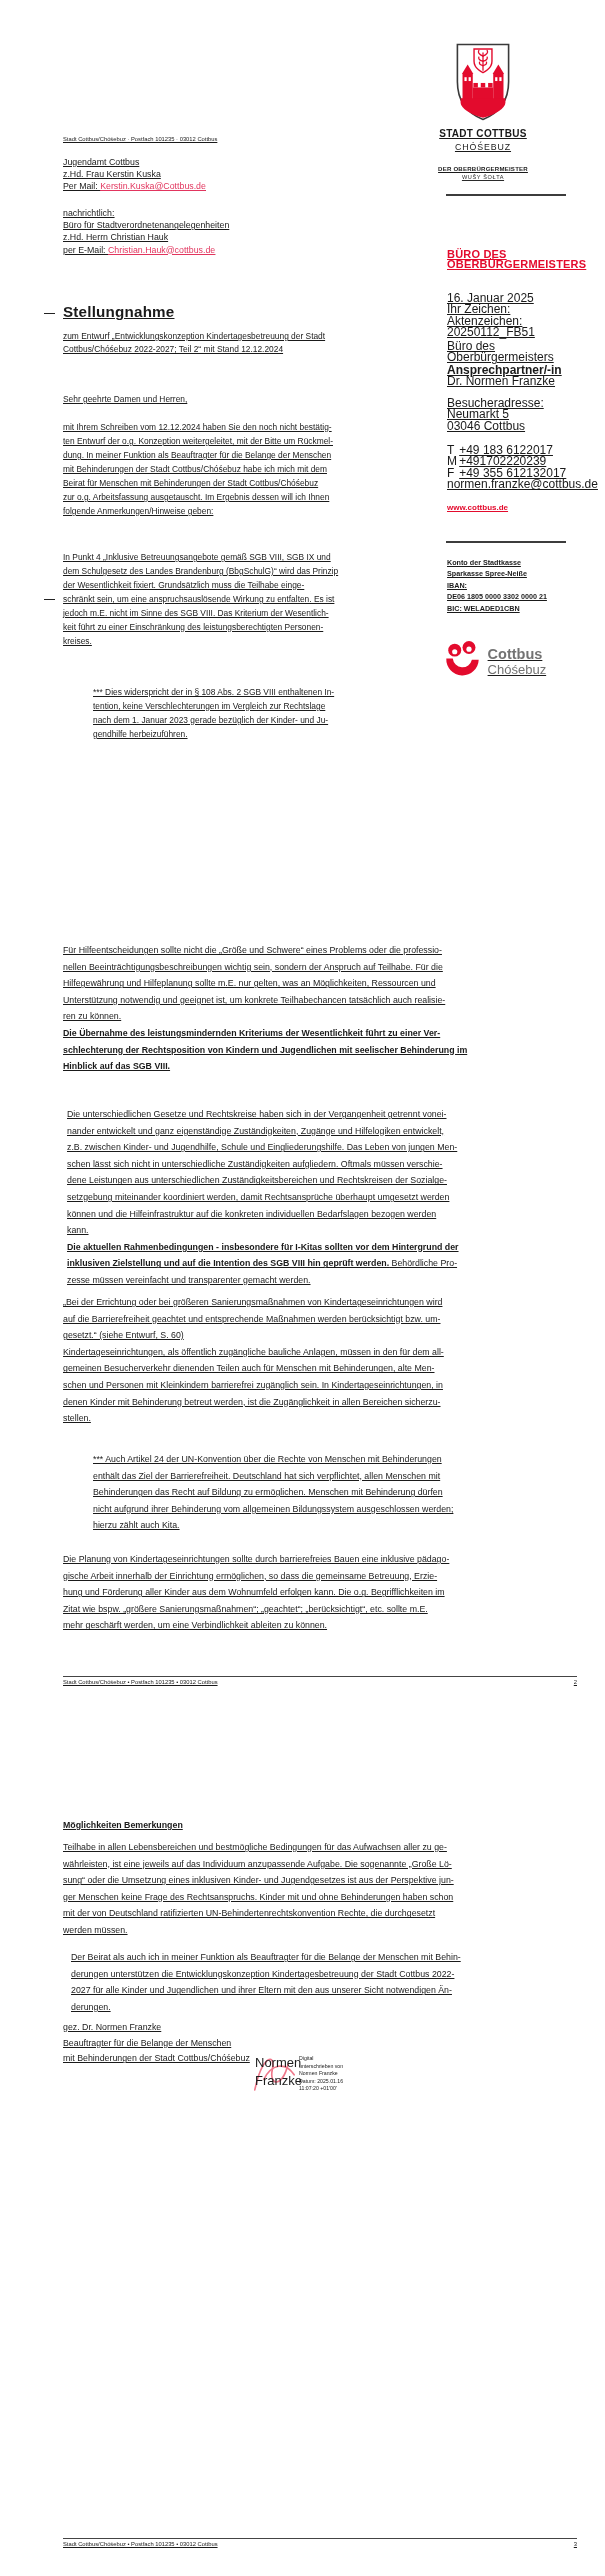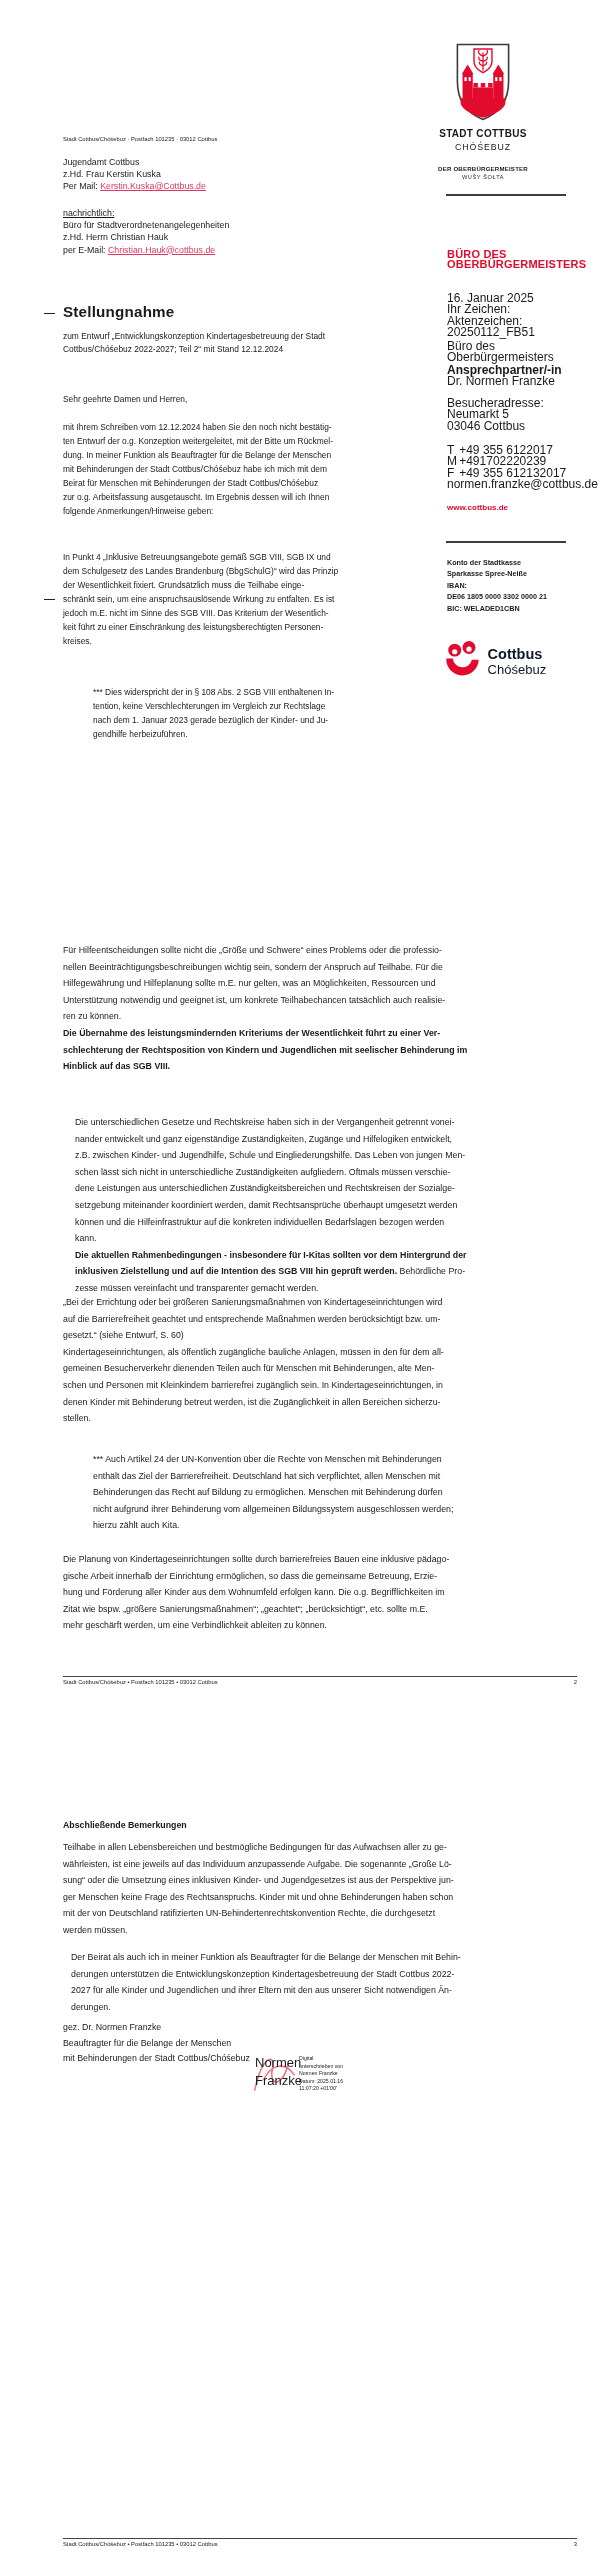--- a/index.html
+++ b/index.html
@@ -1,20 +1,20 @@
 <!DOCTYPE html>
 <html lang="de" style="font-size:12.2px"><head>
 <meta charset="utf-8">
 <style>
   html,body{margin:0;padding:0;background:#ffffff;}
   .canvas{
     position:relative;width:605px;height:2576px;background:#ffffff;
     font-family:"Liberation Sans",sans-serif;color:#1a1a1a;overflow:hidden;
   }
-  .abs{position:absolute;}
+  .abs{position:absolute;text-decoration:underline;}
   .pre{white-space:pre-line;}
   .b{font-weight:bold;}
   
   .crest{left:451px;top:41px;width:64px;height:82px;}
   .crest-title{left:424px;top:128px;width:118px;text-align:center;font-size:10px;font-weight:bold;letter-spacing:0.3px;}
   .crest-sub{left:424px;top:142px;width:118px;text-align:center;font-size:8.8px;letter-spacing:0.9px;}
   .office1{left:424px;top:165px;width:118px;text-align:center;font-size:6.1px;font-weight:bold;letter-spacing:0.2px;}
   .office2{left:424px;top:174px;width:118px;text-align:center;font-size:5.6px;letter-spacing:0.6px;color:#2b2b2b;}
   .rule-dark{left:446px;width:120px;height:1.5px;background:#3c3c3c;}
   .hr1{top:194px;}
@@ -145,21 +145,21 @@
   <div class="abs info info3">
     <div class="b">Ansprechpartner/-in</div>
     <div>Dr. Normen Franzke</div>
   </div>
   <div class="abs info info4">
     <div>Besucheradresse:</div>
     <div>Neumarkt 5</div>
     <div>03046 Cottbus</div>
   </div>
   <div class="abs info info5">
-    <div><span class="lbl">T</span><span>+49 355 6122017</span></div>
+    <div><span class="lbl">T</span><span>+49 183 6122017</span></div>
     <div><span class="lbl">M</span><span>+491702220239</span></div>
     <div><span class="lbl">F</span><span>+49 355 612132017</span></div>
     <div>normen.franzke@cottbus.de</div>
   </div>
   <div class="abs website" style="color:#E30B2D">www.cottbus.de</div>
   <div class="abs rule-dark hr2"></div>
   <div class="abs bank">
     <div>Konto der Stadtkasse</div>
     <div>Sparkasse Spree-Neiße</div>
     <div>IBAN:</div>
@@ -170,21 +170,21 @@
   <div class="abs city-logo">
     <span>
       <svg width="35" height="43" viewBox="0 0 54 62" aria-hidden="true">
         <circle cx="15" cy="15" r="10" fill="#E30B2D"></circle>
         <circle cx="15" cy="17.5" r="4" fill="#ffffff"></circle>
         <circle cx="37" cy="11" r="10" fill="#E30B2D"></circle>
         <circle cx="37" cy="13.5" r="4" fill="#ffffff"></circle>
         <path d="M2 28 A 25 25 0 0 0 52 30 L41.5 30 A 15 15 0 0 1 12 28 Z" fill="#E30B2D"></path>
       </svg>
     </span>
-    <span class="city-logo-text" style="color:#0f172a">
+    <span class="city-logo-text" style="color:#737373">
       <span class="logo-name">Cottbus</span>
       <span class="logo-sub">Chóśebuz</span>
     </span>
   </div>
 
   <div class="abs fold fold1"></div>
   <div class="abs fold fold2"></div>
 
   <h1 class="abs title" style="margin:0">Stellungnahme</h1>
   <div class="abs subtitle pre">zum Entwurf „Entwicklungskonzeption Kindertagesbetreuung der Stadt
@@ -211,21 +211,21 @@
 
   <p class="abs body2 p2-1 pre" style="margin:0"><span>Für Hilfeentscheidungen sollte nicht die „Größe und Schwere“ eines Problems oder die professio-
 nellen Beeinträchtigungsbeschreibungen wichtig sein, sondern der Anspruch auf Teilhabe. Für die
 Hilfegewährung und Hilfeplanung sollte m.E. nur gelten, was an Möglichkeiten, Ressourcen und
 Unterstützung notwendig und geeignet ist, um konkrete Teilhabechancen tatsächlich auch realisie-
 ren zu können.
 </span><span class="b">Die Übernahme des leistungsmindernden Kriteriums der Wesentlichkeit führt zu einer Ver-
 schlechterung der Rechtsposition von Kindern und Jugendlichen mit seelischer Behinderung im
 Hinblick auf das SGB VIII.</span></p>
 
-  <p class="abs body2 p2-2 pre" style="margin:12px"><span>Die unterschiedlichen Gesetze und Rechtskreise haben sich in der Vergangenheit getrennt vonei-
+  <p class="abs body2 p2-2 pre" style="margin:4px"><span>Die unterschiedlichen Gesetze und Rechtskreise haben sich in der Vergangenheit getrennt vonei-
 nander entwickelt und ganz eigenständige Zuständigkeiten, Zugänge und Hilfelogiken entwickelt,
 z.B. zwischen Kinder- und Jugendhilfe, Schule und Eingliederungshilfe. Das Leben von jungen Men-
 schen lässt sich nicht in unterschiedliche Zuständigkeiten aufgliedern. Oftmals müssen verschie-
 dene Leistungen aus unterschiedlichen Zuständigkeitsbereichen und Rechtskreisen der Sozialge-
 setzgebung miteinander koordiniert werden, damit Rechtsansprüche überhaupt umgesetzt werden
 können und die Hilfeinfrastruktur auf die konkreten individuellen Bedarfslagen bezogen werden
 kann.
 </span><span class="b">Die aktuellen Rahmenbedingungen - insbesondere für I-Kitas sollten vor dem Hintergrund der
 inklusiven Zielstellung und auf die Intention des SGB VIII hin geprüft werden.</span><span> Behördliche Pro-
 zesse müssen vereinfacht und transparenter gemacht werden.</span></p>
@@ -250,21 +250,21 @@
 mehr geschärft werden, um eine Verbindlichkeit ableiten zu können.</p>
 
   <div class="abs footer footer2">
     <div class="footer-rule"></div>
     <div class="footer-row">
       <span>Stadt Cottbus/Chóśebuz • Postfach 101235 • 03012 Cottbus</span>
       <span>2</span>
     </div>
   </div>
 
-  <div class="abs h3">Abschließende Bemerkungen</div>
+  <div class="abs h3">Möglichkeiten Bemerkungen</div>
   <p class="abs body2 p3-1 pre" style="margin:0">Teilhabe in allen Lebensbereichen und bestmögliche Bedingungen für das Aufwachsen aller zu ge-
 währleisten, ist eine jeweils auf das Individuum anzupassende Aufgabe. Die sogenannte „Große Lö-
 sung“ oder die Umsetzung eines inklusiven Kinder- und Jugendgesetzes ist aus der Perspektive jun-
 ger Menschen keine Frage des Rechtsanspruchs. Kinder mit und ohne Behinderungen haben schon
 mit der von Deutschland ratifizierten UN-Behindertenrechtskonvention Rechte, die durchgesetzt
 werden müssen.</p>
   <p class="abs body2 p3-2 pre" style="margin:8px">Der Beirat als auch ich in meiner Funktion als Beauftragter für die Belange der Menschen mit Behin-
 derungen unterstützen die Entwicklungskonzeption Kindertagesbetreuung der Stadt Cottbus 2022-
 2027 für alle Kinder und Jugendlichen und ihrer Eltern mit den aus unserer Sicht notwendigen Än-
 derungen.</p>

